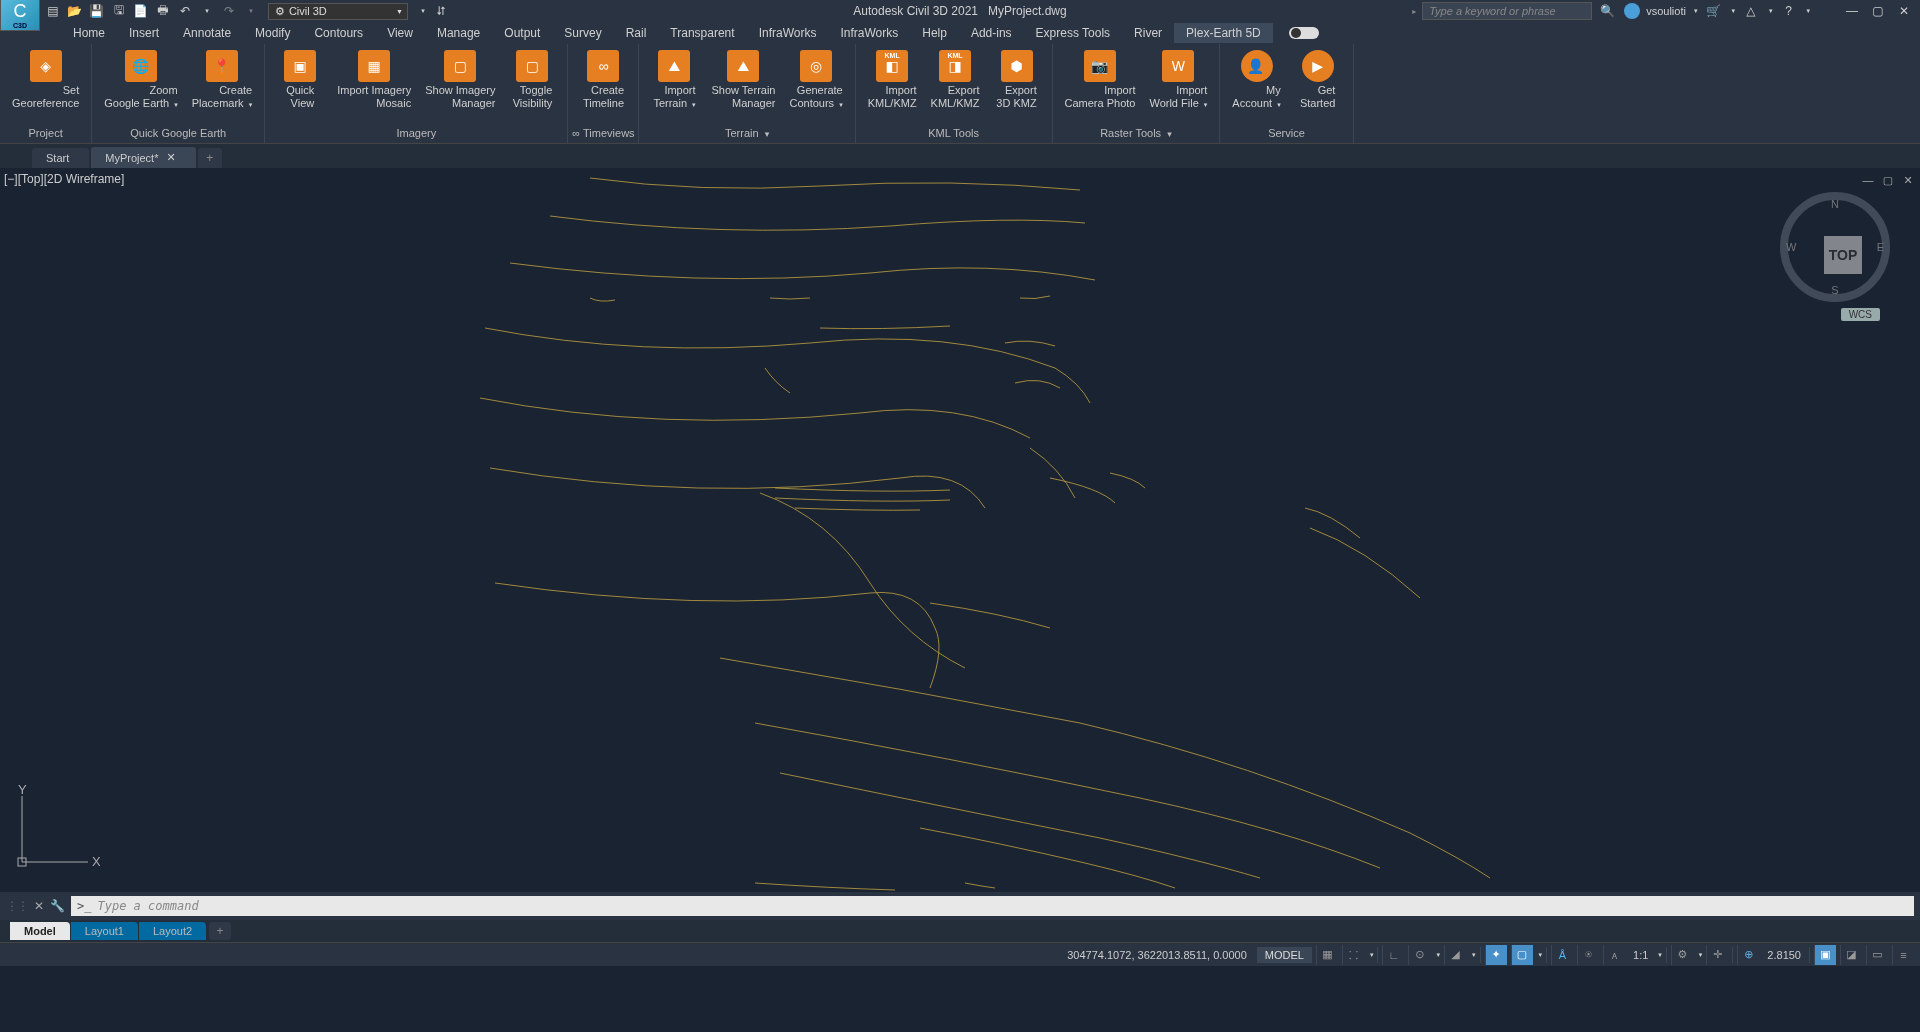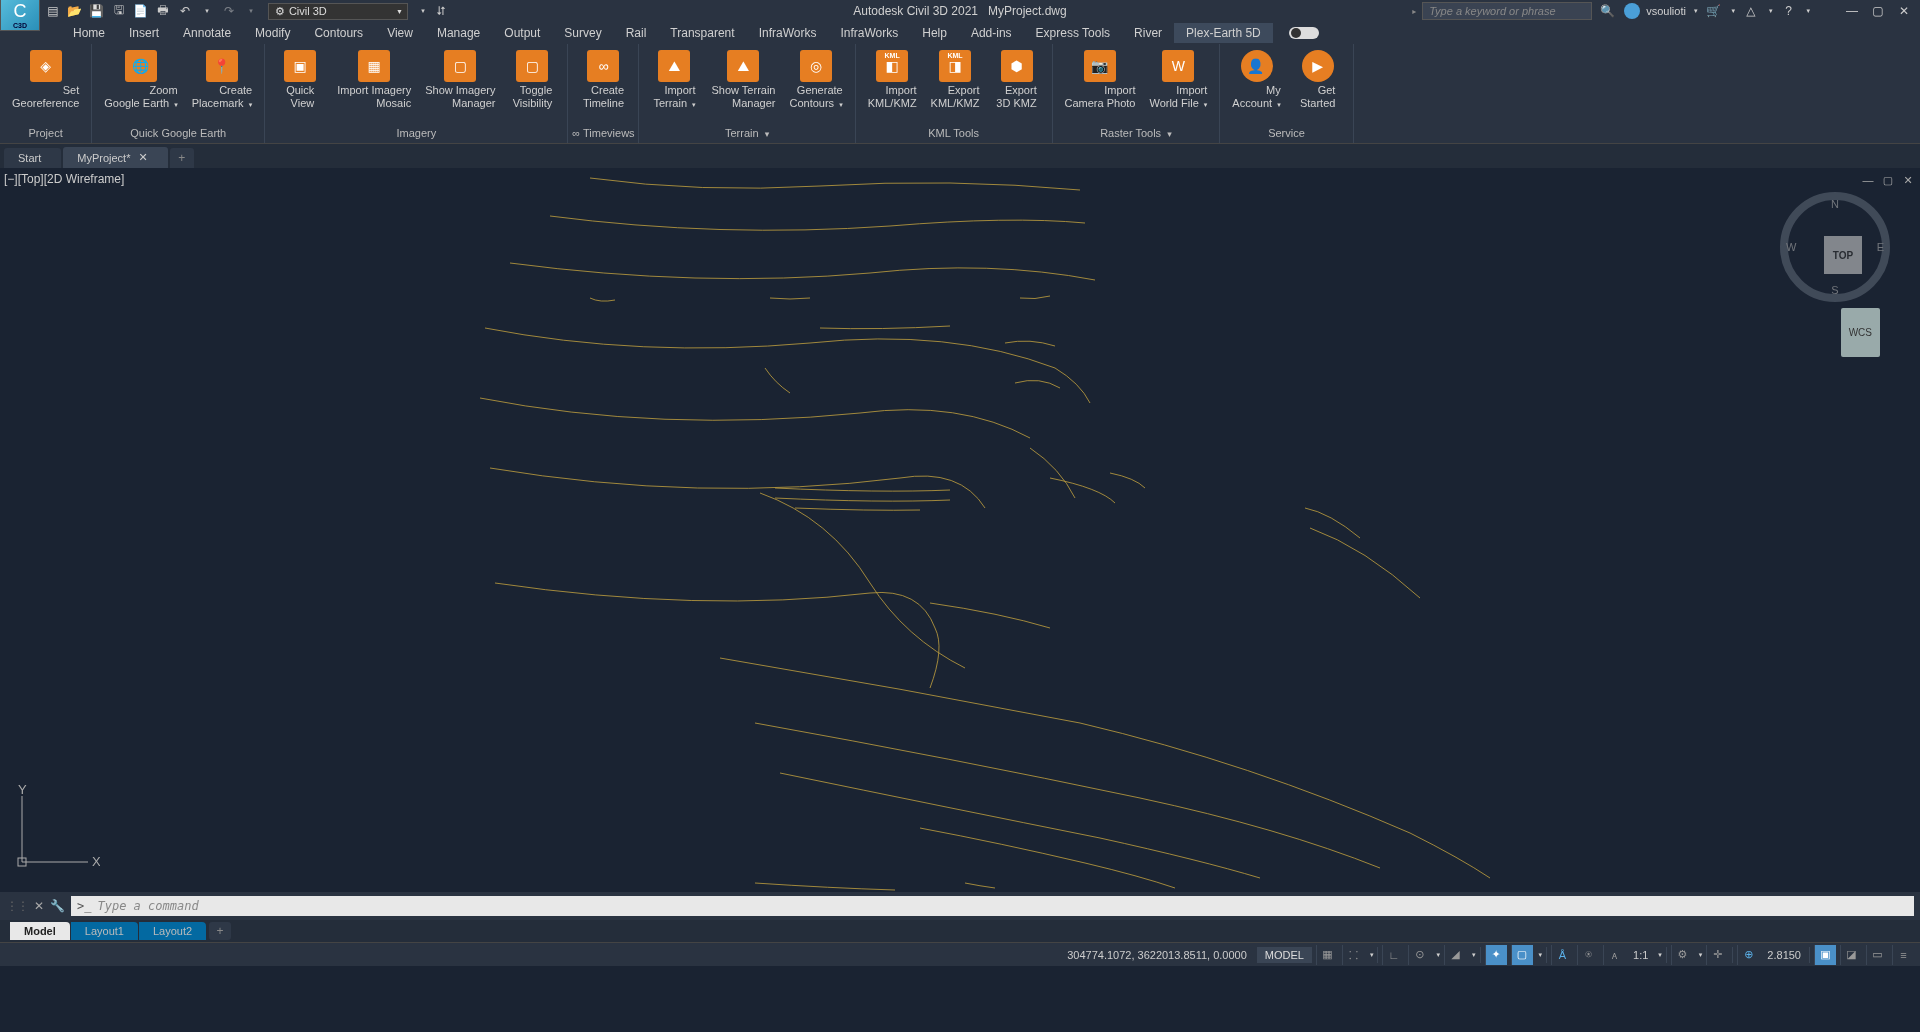--- a/index.html
+++ b/index.html
@@ -34,39 +34,39 @@
 .ribbon-btn { display:flex; flex-direction:column; align-items:center; cursor:pointer; padding:2px 4px; min-width:54px; }
 .ribbon-icon { width:32px; height:32px; background:#e67e22; border-radius:3px; display:flex; align-items:center; justify-content:center; color:#fff; font-size:14px; margin-bottom:2px; position:relative; }
 .ribbon-icon.kml::after { content:"KML"; position:absolute; top:2px; font-size:7px; font-weight:bold; }
 .ribbon-icon.person { background:#e67e22; border-radius:50%; }
 .ribbon-icon.play { border-radius:50%; }
 .ribbon-btn-label { font-size:11px; text-align:right; line-height:1.2; color:#d0d0d0; white-space:pre-line; }
 .dd-arrow { font-size:7px; margin-left:2px; }
 .panel-dd { font-size:9px; margin-left:3px; }
 
 
-.doc-tabs { height:24px; background:#242d3a; display:flex; align-items:flex-end; padding-left:4px; }
+.doc-tabs { height:24px; background:#242d3a; display:flex; align-items:flex-end; padding-left:32px; }
 .doc-tab { padding:4px 20px 4px 14px; background:#2e3847; border-top-left-radius:3px; border-top-right-radius:3px; margin-right:2px; font-size:11px; color:#ccc; display:flex; align-items:center; gap:8px; cursor:pointer; position:relative; }
 .doc-tab.active { background:#3a4555; }
 .tab-close { font-size:11px; cursor:pointer; }
 .tab-add { width:24px; height:20px; background:#2e3847; border-top-left-radius:3px; border-top-right-radius:3px; display:flex; align-items:center; justify-content:center; cursor:pointer; color:#888; }
 
 
 .viewport { position:relative; height:724px; background:#1a2332; overflow:hidden; }
 .vp-label { position:absolute; top:4px; left:4px; font-size:12px; color:#ccc; }
 .vp-ctrls { position:absolute; top:4px; right:4px; display:flex; gap:4px; }
 .vp-ctrl { width:16px; height:16px; color:#aaa; cursor:pointer; display:flex; align-items:center; justify-content:center; font-size:11px; }
 .viewcube-wrap { position:absolute; top:24px; right:30px; width:110px; height:110px; }
 .viewcube-ring { width:110px; height:110px; border:8px solid #5a6472; border-radius:50%; position:relative; opacity:.6; }
-.viewcube-top { position:absolute; top:36px; left:36px; width:38px; height:38px; background:#c8c8c8; color:#333; display:flex; align-items:center; justify-content:center; font-size:10px; font-weight:bold; cursor:pointer; }
+.viewcube-top { position:absolute; top:36px; left:36px; width:38px; height:38px; background:#c8c8c8; color:#333; display:flex; align-items:center; justify-content:center; font-size:14px; font-weight:bold; cursor:pointer; }
 .vc-n { position:absolute; top:-2px; left:50%; transform:translateX(-50%); font-size:11px; color:#aaa; }
 .vc-s { position:absolute; bottom:-2px; left:50%; transform:translateX(-50%); font-size:11px; color:#aaa; }
 .vc-e { position:absolute; right:-2px; top:50%; transform:translateY(-50%); font-size:11px; color:#aaa; }
 .vc-w { position:absolute; left:-2px; top:50%; transform:translateY(-50%); font-size:11px; color:#aaa; }
-.wcs-badge { position:absolute; top:140px; right:40px; background:#9aa; color:#333; padding:19px 8px; font-size:10px; border-radius:2px; }
+.wcs-badge { position:absolute; top:140px; right:40px; background:#9aa; color:#333; padding:1px 8px; font-size:10px; border-radius:2px; }
 .ucs { position:absolute; bottom:18px; left:10px; }
 .ucs line { stroke:#aaa; stroke-width:1; }
 .ucs text { fill:#aaa; font-size:13px; }
 
 
 .contours { position:absolute; inset:0; }
 .contours path { stroke:#b89a3e; stroke-width:1; fill:none; opacity:.85; }
 
 
 .cmdline { height:28px; background:#2a3341; display:flex; align-items:center; padding:0 6px; font-size:12px; gap:6px; }

